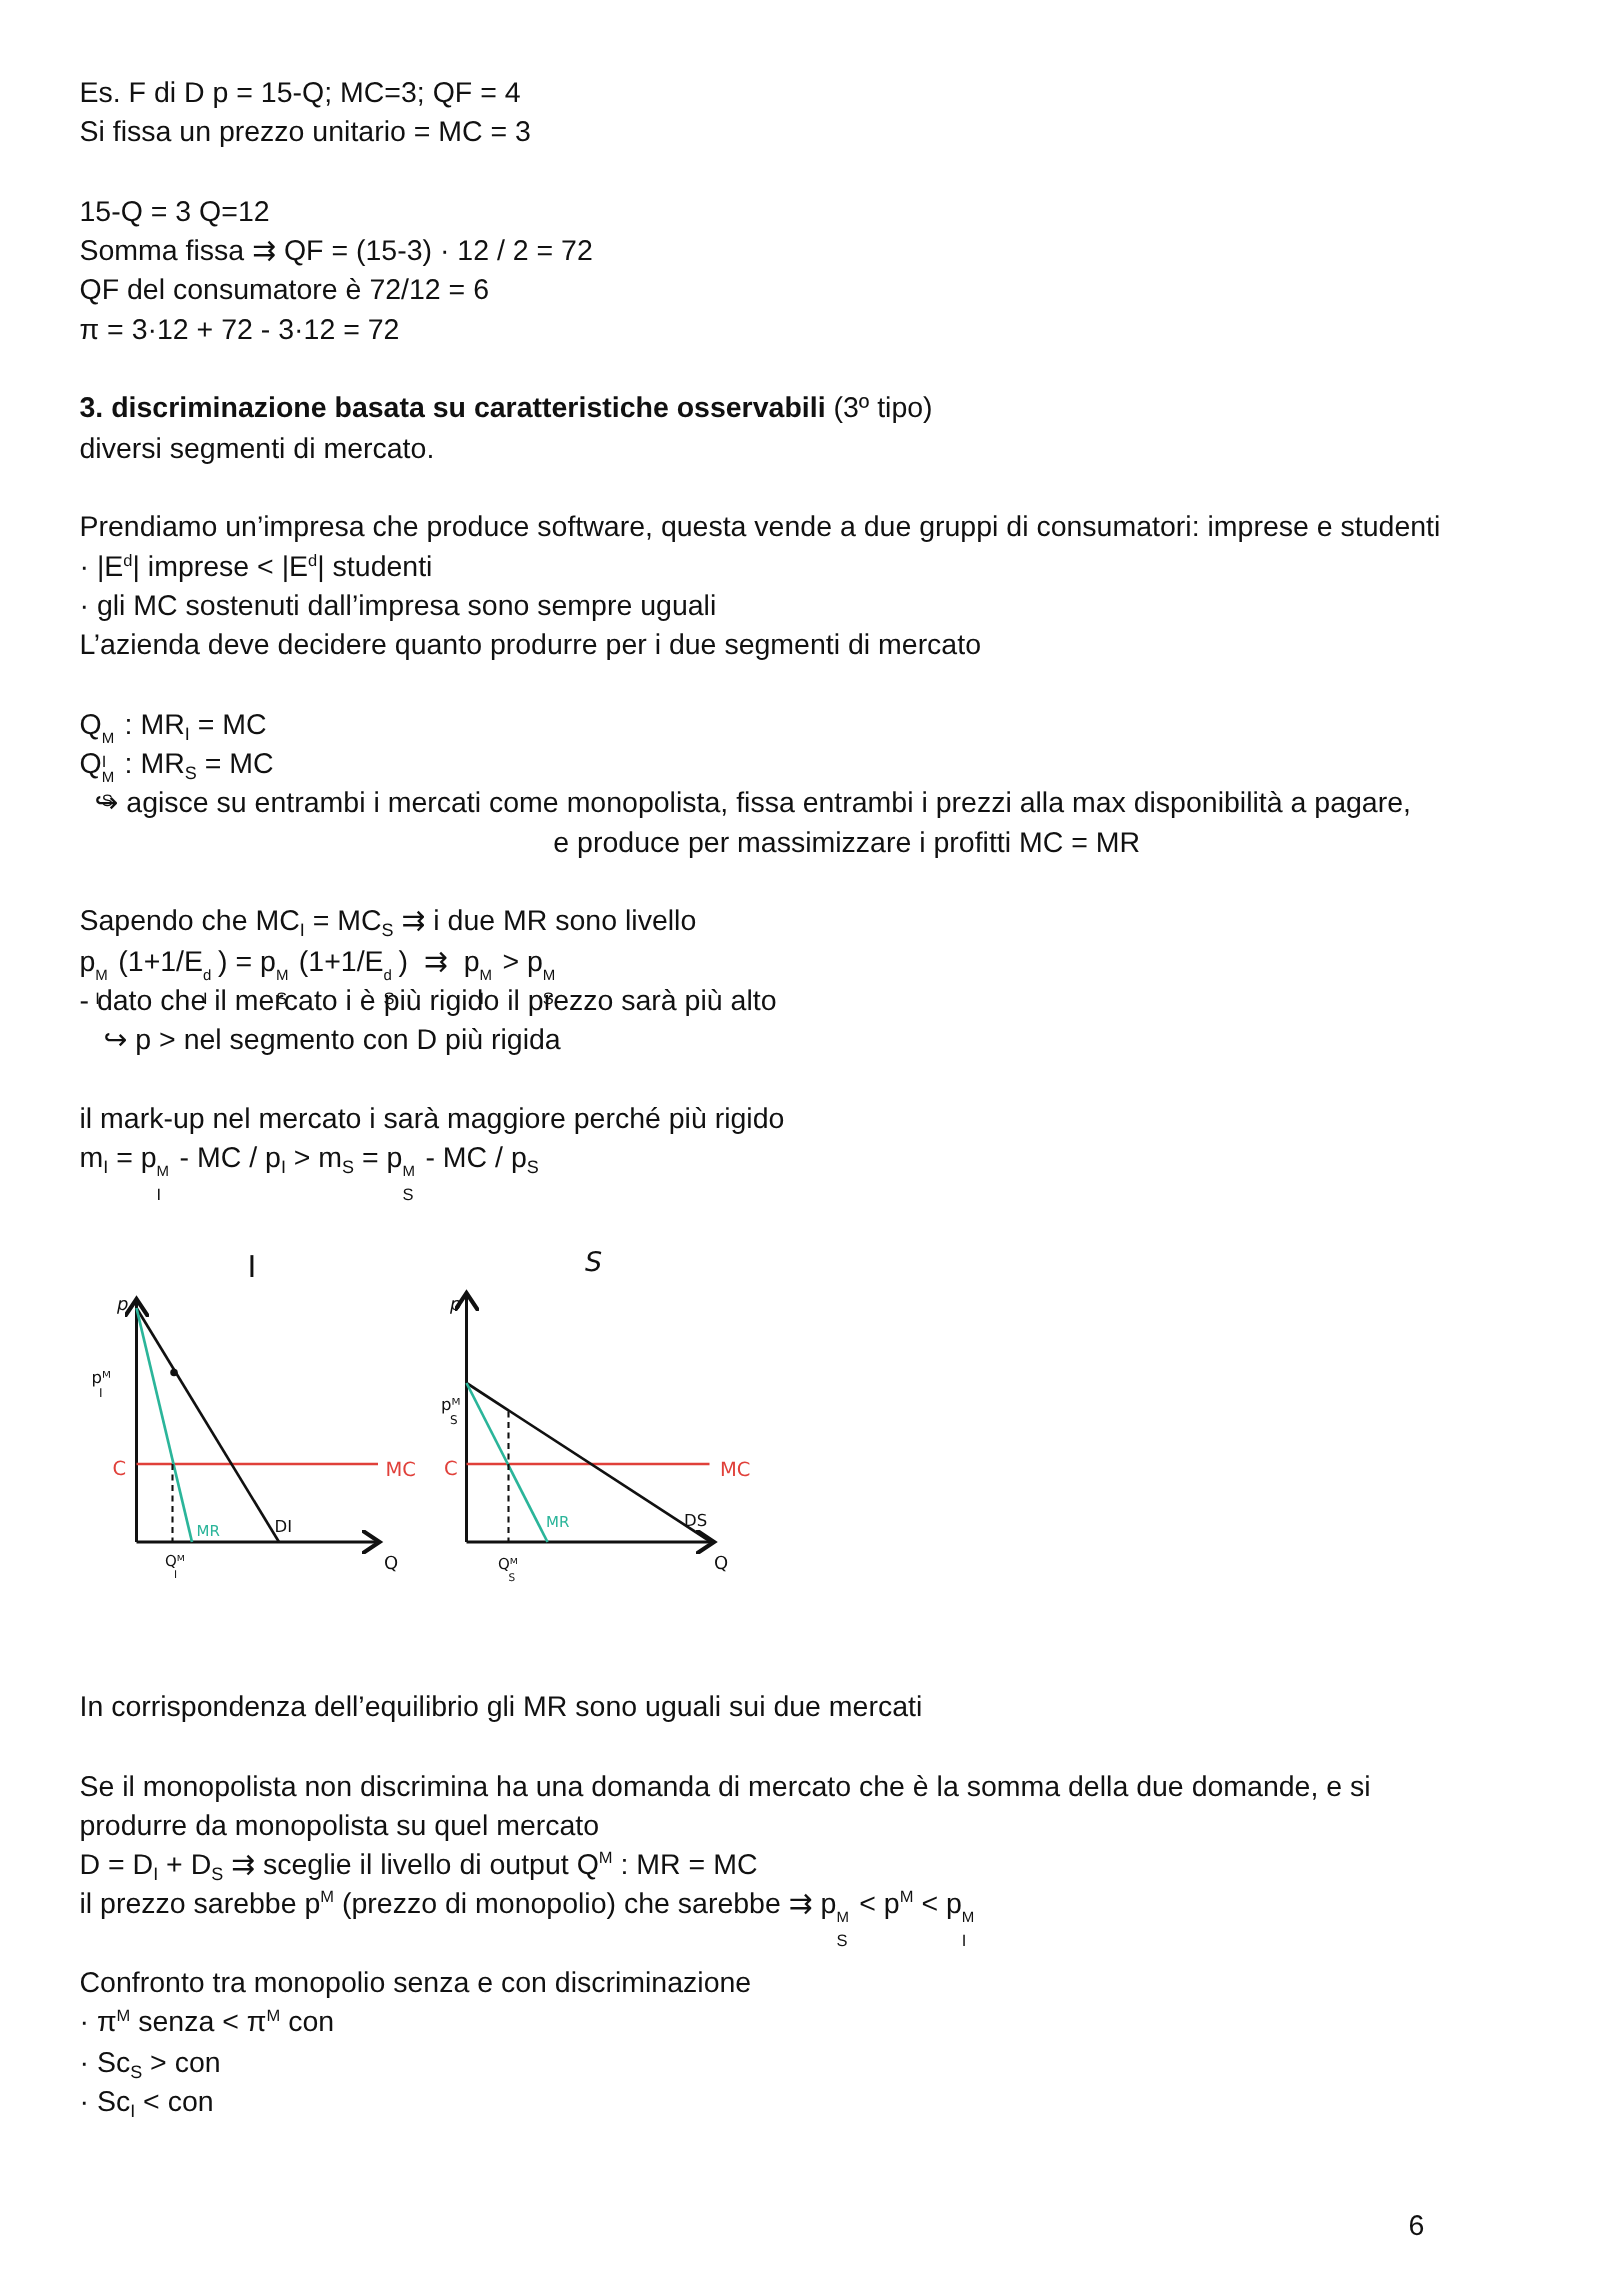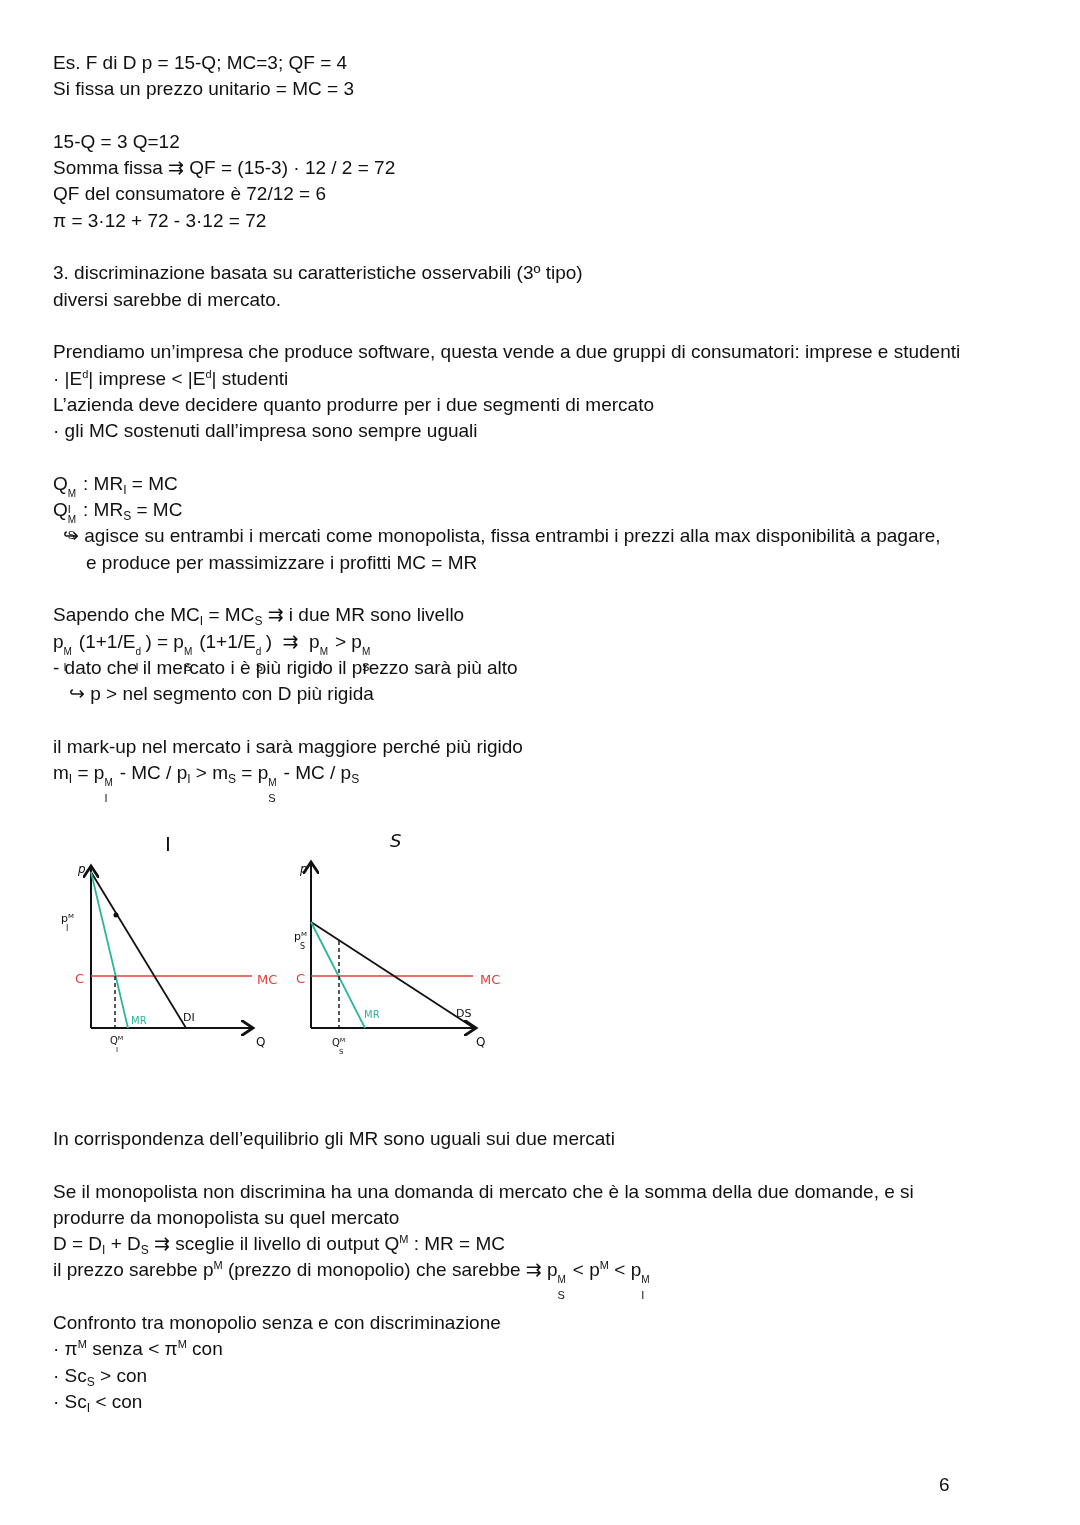--- a/index.html
+++ b/index.html
@@ -1,28 +1,28 @@
 <!DOCTYPE html>
 <html><head>
 <meta charset="utf-8">
 <style>
   html, body { margin: 0; padding: 0; background: #ffffff; }
   body { width: 1080px; height: 1525px; position: relative; overflow: hidden;
          font-family: "Liberation Sans", sans-serif; color: #111; }
   .page { position: absolute; left: 53px; top: 50px; width: 990px; }
   .line { font-size: 19px; line-height: 26.3px; white-space: nowrap; }
   .gap { height: 26.3px; }
-  .bold { font-weight: normal; }
+  .bold { font-weight: bold; }
   sup { font-size: 11px; vertical-align: 7px; line-height: 0; }
   sub { font-size: 12px; vertical-align: -4px; line-height: 0; }
   .sx { display: inline-block; position: relative; width: 10px; }
   .sx .t { position: absolute; left: 0; top: -9px; font-size: 10px; }
   .sx .b { position: absolute; left: 0; top: 6px; font-size: 11px; }
   .indent1 { padding-left: 10px; }
-  .indent2 { padding-left: 33px; }
+  .indent2 { padding-left: 33px; text-align: center; }
   .charts { position: absolute; left: 50px; top: 825px; width: 480px; height: 235px; }
   .pagenum { position: absolute; left: 939px; top: 1474px; font-size: 19px; }
   svg text { font-family: "DejaVu Sans", sans-serif; }
 </style>
 </head>
 <body>
 
 <div class="page">
 
   <div class="line">Es. F di D  p = 15-Q; MC=3; QF = 4</div>
@@ -30,28 +30,28 @@
   <div class="gap"></div>
   <div class="line">15-Q = 3 Q=12</div>
   <div class="line">Somma fissa ⇉ QF = (15-3) · 12  / 2 = 72</div>
   <div class="line">QF del consumatore è 72/12 = 6</div>
   <div class="line">π = 3·12 + 72 - 3·12 = 72</div>
   <div class="gap"></div>
 
   <div class="line">
     <span class="bold">3. discriminazione basata su caratteristiche osservabili</span><span> (3º tipo)</span>
   </div>
-  <div class="line">diversi sarebbe di mercato.</div>
+  <div class="line">diversi segmenti di mercato.</div>
   <div class="gap"></div>
   <div class="line">Prendiamo un’impresa che produce software, questa vende a due gruppi di consumatori: imprese e studenti</div>
   <div class="line">
     <span>· |E</span><sup>d</sup><span>| imprese &lt; |E</span><sup>d</sup><span>| studenti</span>
   </div>
+  <div class="line">· gli MC sostenuti dall’impresa sono sempre uguali</div>
   <div class="line">L’azienda deve decidere quanto produrre per i due segmenti di mercato</div>
-  <div class="line">· gli MC sostenuti dall’impresa sono sempre uguali</div>
   <div class="gap"></div>
 
   <div class="line">
     <span>Q</span><span class="sx"><span class="t">M</span><span class="b">I</span></span><span> : MR</span><sub>I</sub><span> = MC</span>
   </div>
   <div class="line">
     <span>Q</span><span class="sx"><span class="t">M</span><span class="b">S</span></span><span> : MR</span><sub>S</sub><span> = MC</span>
   </div>
   <div class="line indent1">↪ agisce su entrambi i mercati come monopolista, fissa entrambi i prezzi alla max disponibilità a pagare,</div>
   <div class="line indent2">e produce per massimizzare i profitti MC = MR</div>

